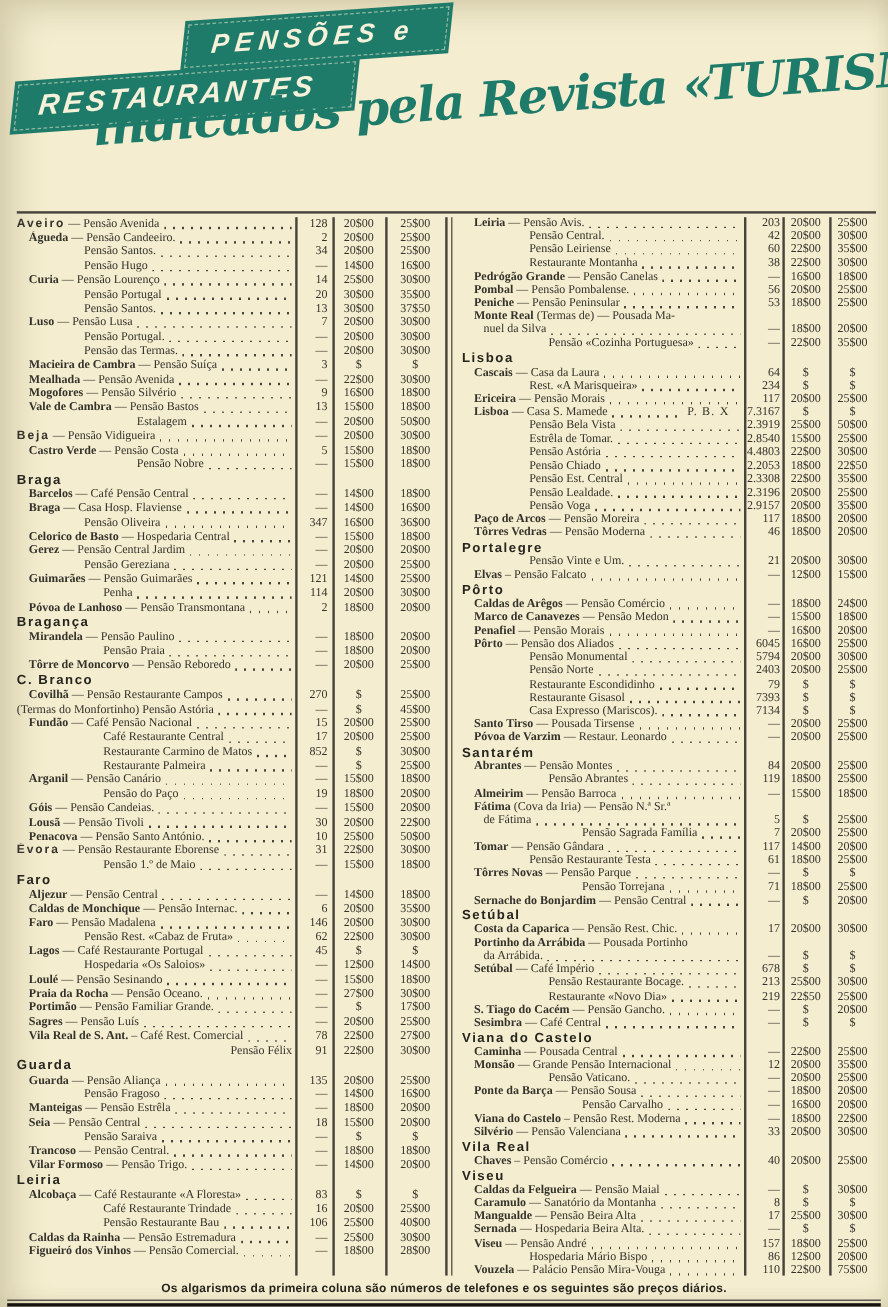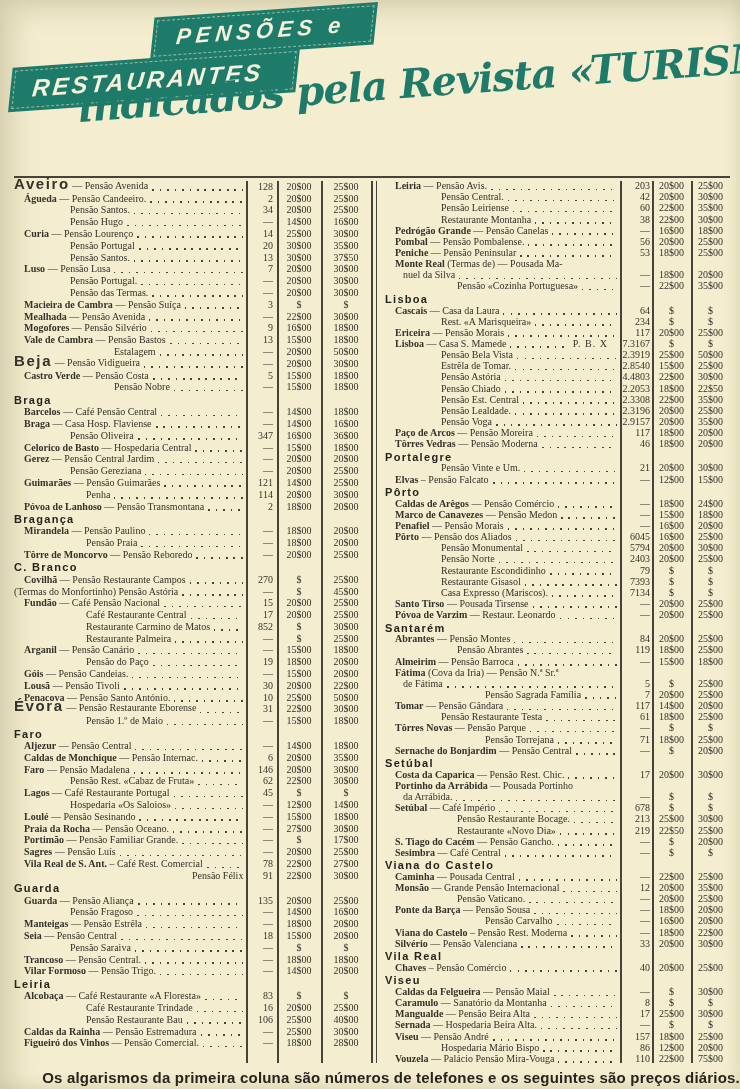--- a/index.html
+++ b/index.html
@@ -35,21 +35,21 @@
   .col-r .row.two{height:22.3px;justify-content:flex-end;}
   .shead{height:13px;display:flex;align-items:center;
     font-family:"Liberation Sans",sans-serif;font-weight:bold;font-size:11px;
     letter-spacing:1.3px;color:#26241e;}
   .nm{overflow:hidden;box-sizing:border-box;}
   .col-l .nm{flex:0 0 232px;max-width:232px;}
   .col-r .nm{flex:0 0 235px;max-width:235px;}
   .l1,.l2{display:flex;align-items:baseline;white-space:nowrap;}
   .l2{padding-left:8px;}
   .town{font-weight:bold;}
-  .town.hd{font-family:"Liberation Sans",sans-serif;font-size:15px;letter-spacing:1.6px;}
+  .town.hd{font-family:"Liberation Sans",sans-serif;font-size:10px;letter-spacing:1.6px;}
   .lead{flex:1;min-width:5px;height:1.5px;align-self:flex-end;margin:0 3px 1px 4px;
     background:repeating-linear-gradient(to right,#46443a 0 1.5px,transparent 1.5px 7.5px);}
   .sx{letter-spacing:1px;margin-right:12px;}
   .i1{padding-left:10px;}
   .i2{padding-left:56px;}
   .i3{padding-left:72px;}
   .i4{padding-left:100px;}
   .i5{padding-left:178px;}
   .tel{text-align:right;box-sizing:border-box;}
   .col-l .tel{width:31px;padding-right:4px;}
@@ -57,22 +57,22 @@
   .p1,.p2{text-align:center;box-sizing:border-box;}
   .col-l .p1{width:44px;}
   .col-l .p2{width:50px;}
   .col-r .p1{width:39px;}
   .col-r .p2{width:39px;}
   
   .lv1{left:232px;} .lv2{left:263px;} .lv3{left:307px;} .lv4{left:357px;} .lv5{left:361.5px;}
   
   .rv1{left:235px;} .rv2{left:267px;} .rv3{left:306px;}
   
-  .note{text-align:right;font-family:"Liberation Sans",sans-serif;font-weight:bold;
-    font-size:15px;margin-top:4px;color:#26241e;letter-spacing:.2px;}
+  .note{text-align:center;font-family:"Liberation Sans",sans-serif;font-weight:bold;
+    font-size:10px;margin-top:4px;color:#26241e;letter-spacing:.2px;}
   .rules{margin:3px 6px 0 6px;}
   .r1{height:1.5px;background:#3b3933;}
   .r2{height:5px;background:#14130f;margin-top:2px;}
 </style>
 </head>
 <body>
 
 <div class="page">
 
   <div class="hdr">

